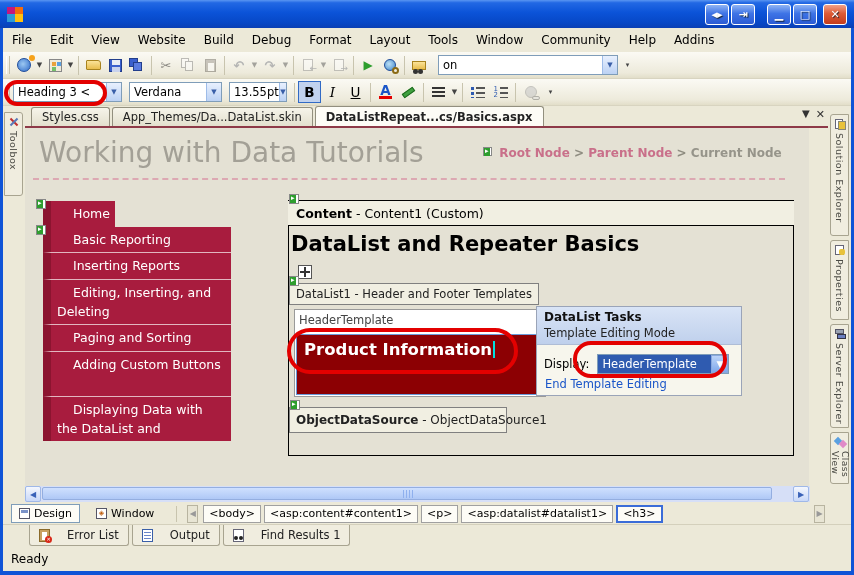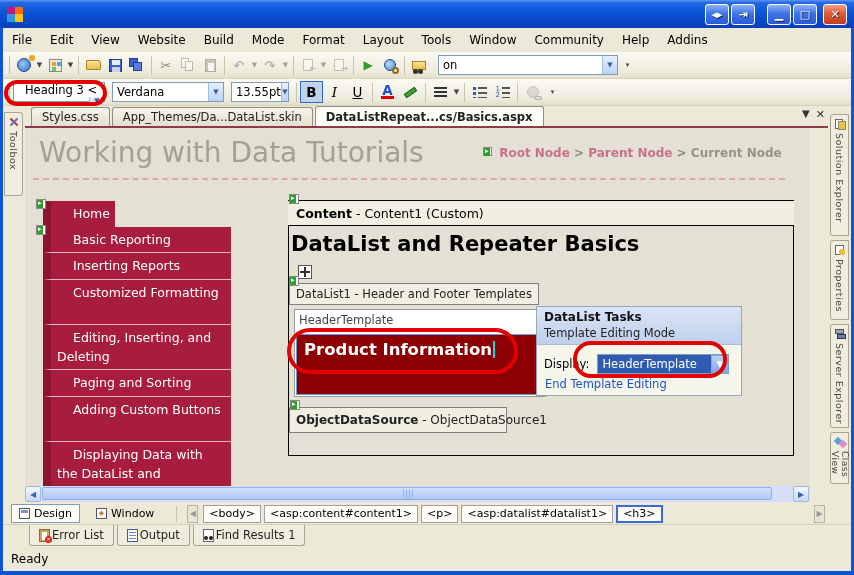--- a/index.html
+++ b/index.html
@@ -94,21 +94,21 @@
   .hthumb:after{content:"";position:absolute;top:2px;left:360px;width:10px;height:8px;background:repeating-linear-gradient(90deg,#8FB0EE 0 1px,transparent 1px 3px);}
   
   .viewbar{position:absolute;left:0;top:503px;width:848px;height:21px;background:#ECE9D8;display:flex;align-items:center;font-size:11px;}
   .vb-btn{display:flex;align-items:center;gap:4px;height:19px;padding:0 7px;border:1px solid #7F9DB9;background:#FDFCF6;margin-left:8px;}
   .vb-btn.flat{border-color:transparent;background:transparent;}
   .chip{height:18px;display:flex;align-items:center;padding:0 5px;border:1px solid #A0A0A0;background:#FDFCF6;margin-right:3px;white-space:nowrap;}
   .chip.sel{border:2px solid #3A6CD8;}
   .chev{width:11px;height:18px;border:1px solid #B8B4A0;background:#E8E5D4;color:#999;font-size:8px;display:flex;align-items:center;justify-content:center;}
   
   .paneltabs{position:absolute;left:0;top:524px;width:848px;height:22px;background:#ECE9D8;border-top:1px solid #D4D0BC;display:flex;align-items:flex-start;padding-left:26px;font-size:11.5px;}
-  .ptab{display:flex;align-items:center;gap:2px;height:21px;padding:0 9px;border:1px solid #A8A490;border-top:none;border-radius:0 0 3px 3px;background:#F0EDDF;margin-right:3px;color:#222;}
+  .ptab{display:flex;align-items:center;gap:17px;height:21px;padding:0 9px;border:1px solid #A8A490;border-top:none;border-radius:0 0 3px 3px;background:#F0EDDF;margin-right:3px;color:#222;}
   .statusbar{position:absolute;left:0;top:546px;width:848px;height:25px;background:#ECE9D8;display:flex;align-items:center;font-size:12px;padding-left:8px;}
   
   .mini{display:inline-block;position:relative;flex:none;}
 </style>
 </head>
 <body>
 
 <div id="window">
 
   <div class="titlebar">
@@ -127,21 +127,21 @@
       <span class="tb-btn close">✕</span>
     </span>
   </div>
 
   <div class="menubar">
     <span class="menu-item">File</span>
     <span class="menu-item">Edit</span>
     <span class="menu-item">View</span>
     <span class="menu-item">Website</span>
     <span class="menu-item">Build</span>
-    <span class="menu-item">Mode</span>
+    <span class="menu-item">Debug</span>
     <span class="menu-item">Format</span>
     <span class="menu-item">Layout</span>
     <span class="menu-item">Tools</span>
     <span class="menu-item">Window</span>
     <span class="menu-item">Community</span>
     <span class="menu-item">Help</span>
     <span class="menu-item">Addins</span>
   </div>
 
   <div class="toolbar t1">
@@ -213,25 +213,25 @@
       </span>
     <span class="combo" style="width:180px;margin-left:8px;">
       <span>on</span>
       <span class="arr">▼</span>
     </span>
     <span class="darr" style="margin-left:5px;">▾</span>
   </div>
 
   <div class="toolbar t2">
     <span class="grip"></span>
-    <span class="combo" style="width:92px;flex-direction:column;">
+    <span class="combo" style="width:109px;">
       <span>Heading 3 &lt;</span>
       <span class="arr">▼</span>
     </span>
-    <span class="combo" style="width:112px;margin-left:7px;">
+    <span class="combo" style="width:93px;margin-left:7px;">
       <span>Verdana</span>
       <span class="arr">▼</span>
     </span>
     <span class="combo" style="width:58px;margin-left:7px;">
       <span>13.55pt</span>
       <span class="arr">▼</span>
     </span>
     <span class="sep" style="margin-left:7px;"></span>
     <span class="fmt-btn active" style="font-weight:bold;">B</span>
     <span class="fmt-btn" style="font-style:italic;font-family:'DejaVu Serif','Liberation Serif',serif;">I</span>
@@ -341,21 +341,20 @@
       </span>
     <span class="glyph" style="left:11px;top:97px;">
         <i></i>
         <b>▸</b>
       </span>
 
     <div class="nav">
       <div class="nav-item nav-home">Home</div>
       <div class="nav-item" style="height:26px;">Basic Reporting</div>
       <div class="nav-item" style="height:27px;">Inserting Reports</div>
-      <div class="nav-item" style="height:45px;">Customized Formatting</div>
       <div class="nav-item" style="height:45px;">Editing, Inserting, and Deleting</div>
       <div class="nav-item" style="height:27px;">Paging and Sorting</div>
       <div class="nav-item" style="height:45px;">Adding Custom Buttons</div>
       <div class="nav-item" style="height:44px;border-bottom:none;">Displaying Data with the DataList and</div>
     </div>
 
     <div class="contentbox"></div>
     <span class="glyph" style="left:264px;top:66px;">
         <i></i>
         <b>▸</b>

